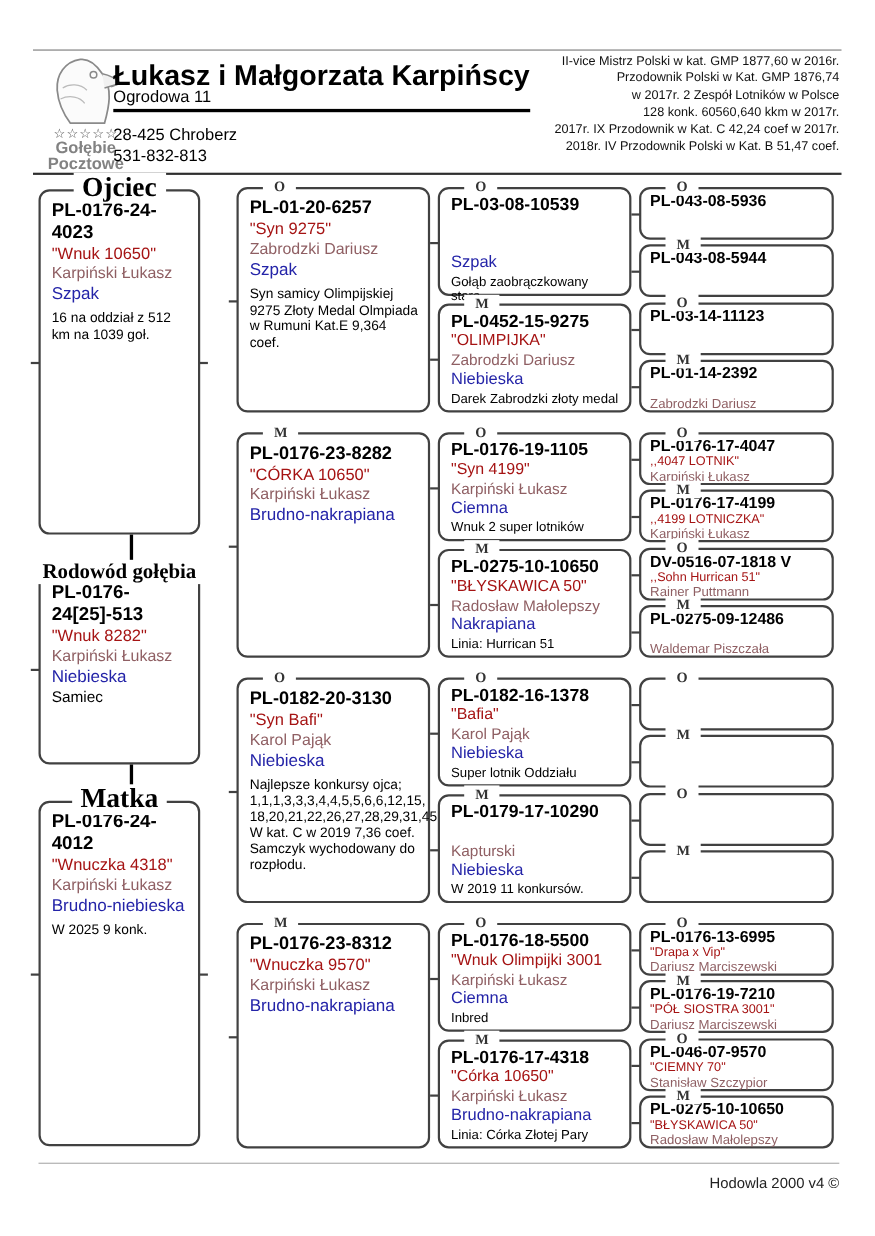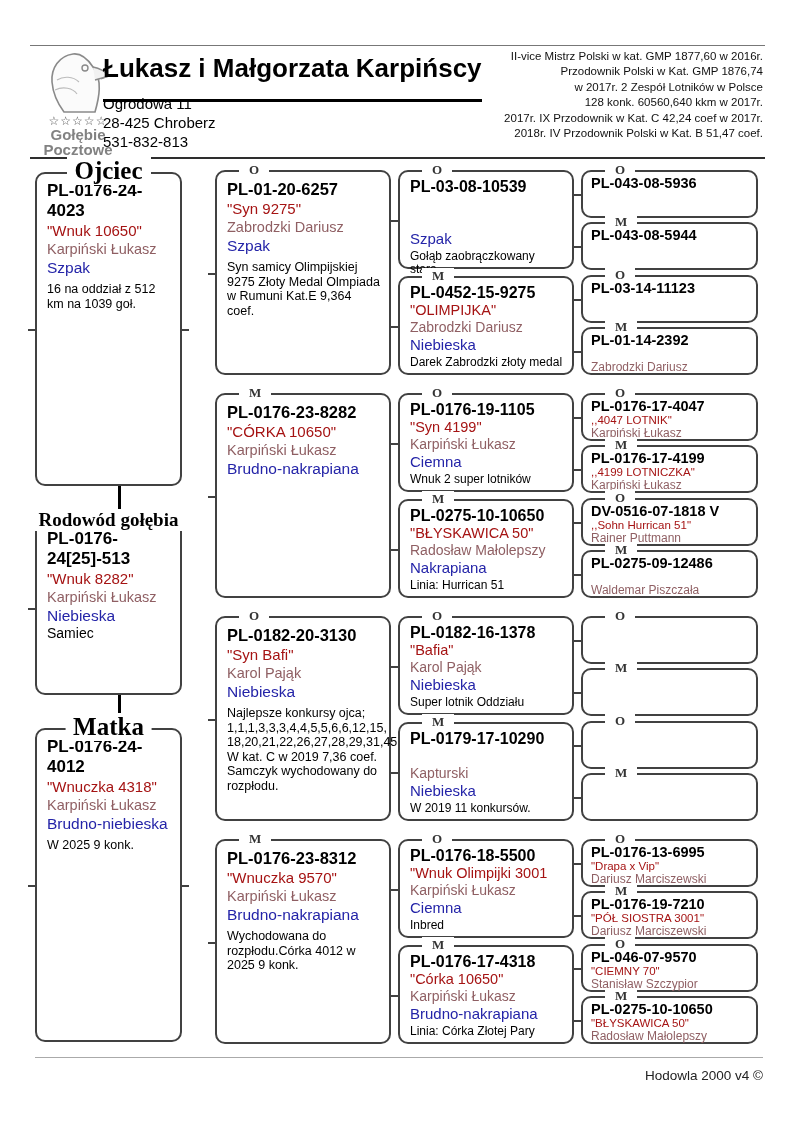--- a/index.html
+++ b/index.html
@@ -60,21 +60,21 @@
       <circle cx="42" cy="18" r="3" fill="none" stroke="#8a8a8a" stroke-width="1.4"></circle>
       <path d="M14 30 C20 26 30 26 36 32" fill="none" stroke="#bbb" stroke-width="1.1"></path>
       <path d="M12 40 C20 36 30 38 34 44" fill="none" stroke="#bbb" stroke-width="1.1"></path>
     </svg>
   </div>
   <div id="stars">☆☆☆☆☆</div>
   <div class="brand" style="top:127px;">Gołębie</div>
   <div class="brand" style="top:142px;">Pocztowe</div>
 
   <div id="title">Łukasz i Małgorzata Karpińscy</div>
-  <div class="addr" style="top:95px;">Ogrodowa 11</div>
+  <div class="addr" style="top:80px;">Ogrodowa 11</div>
   <div class="addr" style="top:114px;">28-425 Chroberz</div>
   <div class="addr" style="top:133px;">531-832-813</div>
 
   <div id="ach">
     <div>II-vice Mistrz Polski w kat. GMP 1877,60 w 2016r.</div>
     <div>Przodownik Polski w Kat. GMP 1876,74</div>
     <div>w 2017r. 2 Zespół Lotników w Polsce</div>
     <div>128 konk. 60560,640 kkm w 2017r.</div>
     <div>2017r. IX Przodownik w Kat. C 42,24 coef w 2017r.</div>
     <div>2018r. IV Przodownik Polski w Kat. B 51,47 coef.</div>
@@ -135,21 +135,20 @@
     <div class="owner">Karol Pająk</div>
     <div class="pcolor">Niebieska</div>
     <div class="note">Najlepsze konkursy ojca; 1,1,1,3,3,3,4,4,5,5,6,6,12,15, 18,20,21,22,26,27,28,29,31,45 W kat. C w 2019  7,36 coef. Samczyk wychodowany do rozpłodu.</div>
   </div>
   <div class="box c2" style="top:839px;">
     <span class="sexlab">M</span>
     <div class="ring">PL-0176-23-8312</div>
     <div class="pname">"Wnuczka 9570"</div>
     <div class="owner">Karpiński Łukasz</div>
     <div class="pcolor">Brudno-nakrapiana</div>
-    <div class="note">Wychodowana do rozpłodu.Córka 4012 w 2025 9 konk.</div>
   </div>
 
   <div class="box c3" style="top:170px;">
     <span class="sexlab">O</span>
     <div class="ring">PL-03-08-10539</div>
     <div class="pname"></div>
     <div class="owner"></div>
     <div class="pcolor">Szpak</div>
     <div class="note">Gołąb zaobrączkowany starą</div>
   </div>

